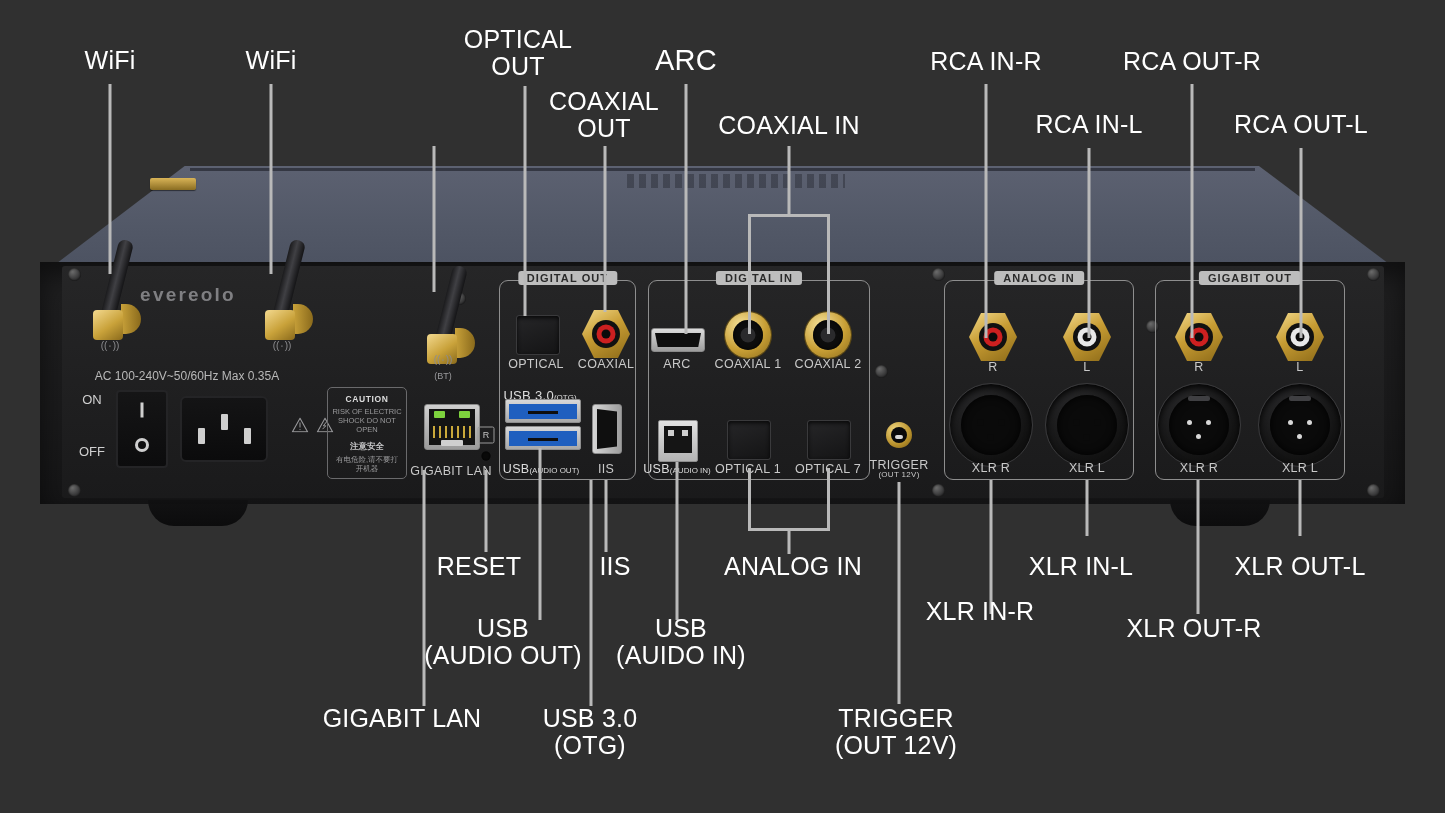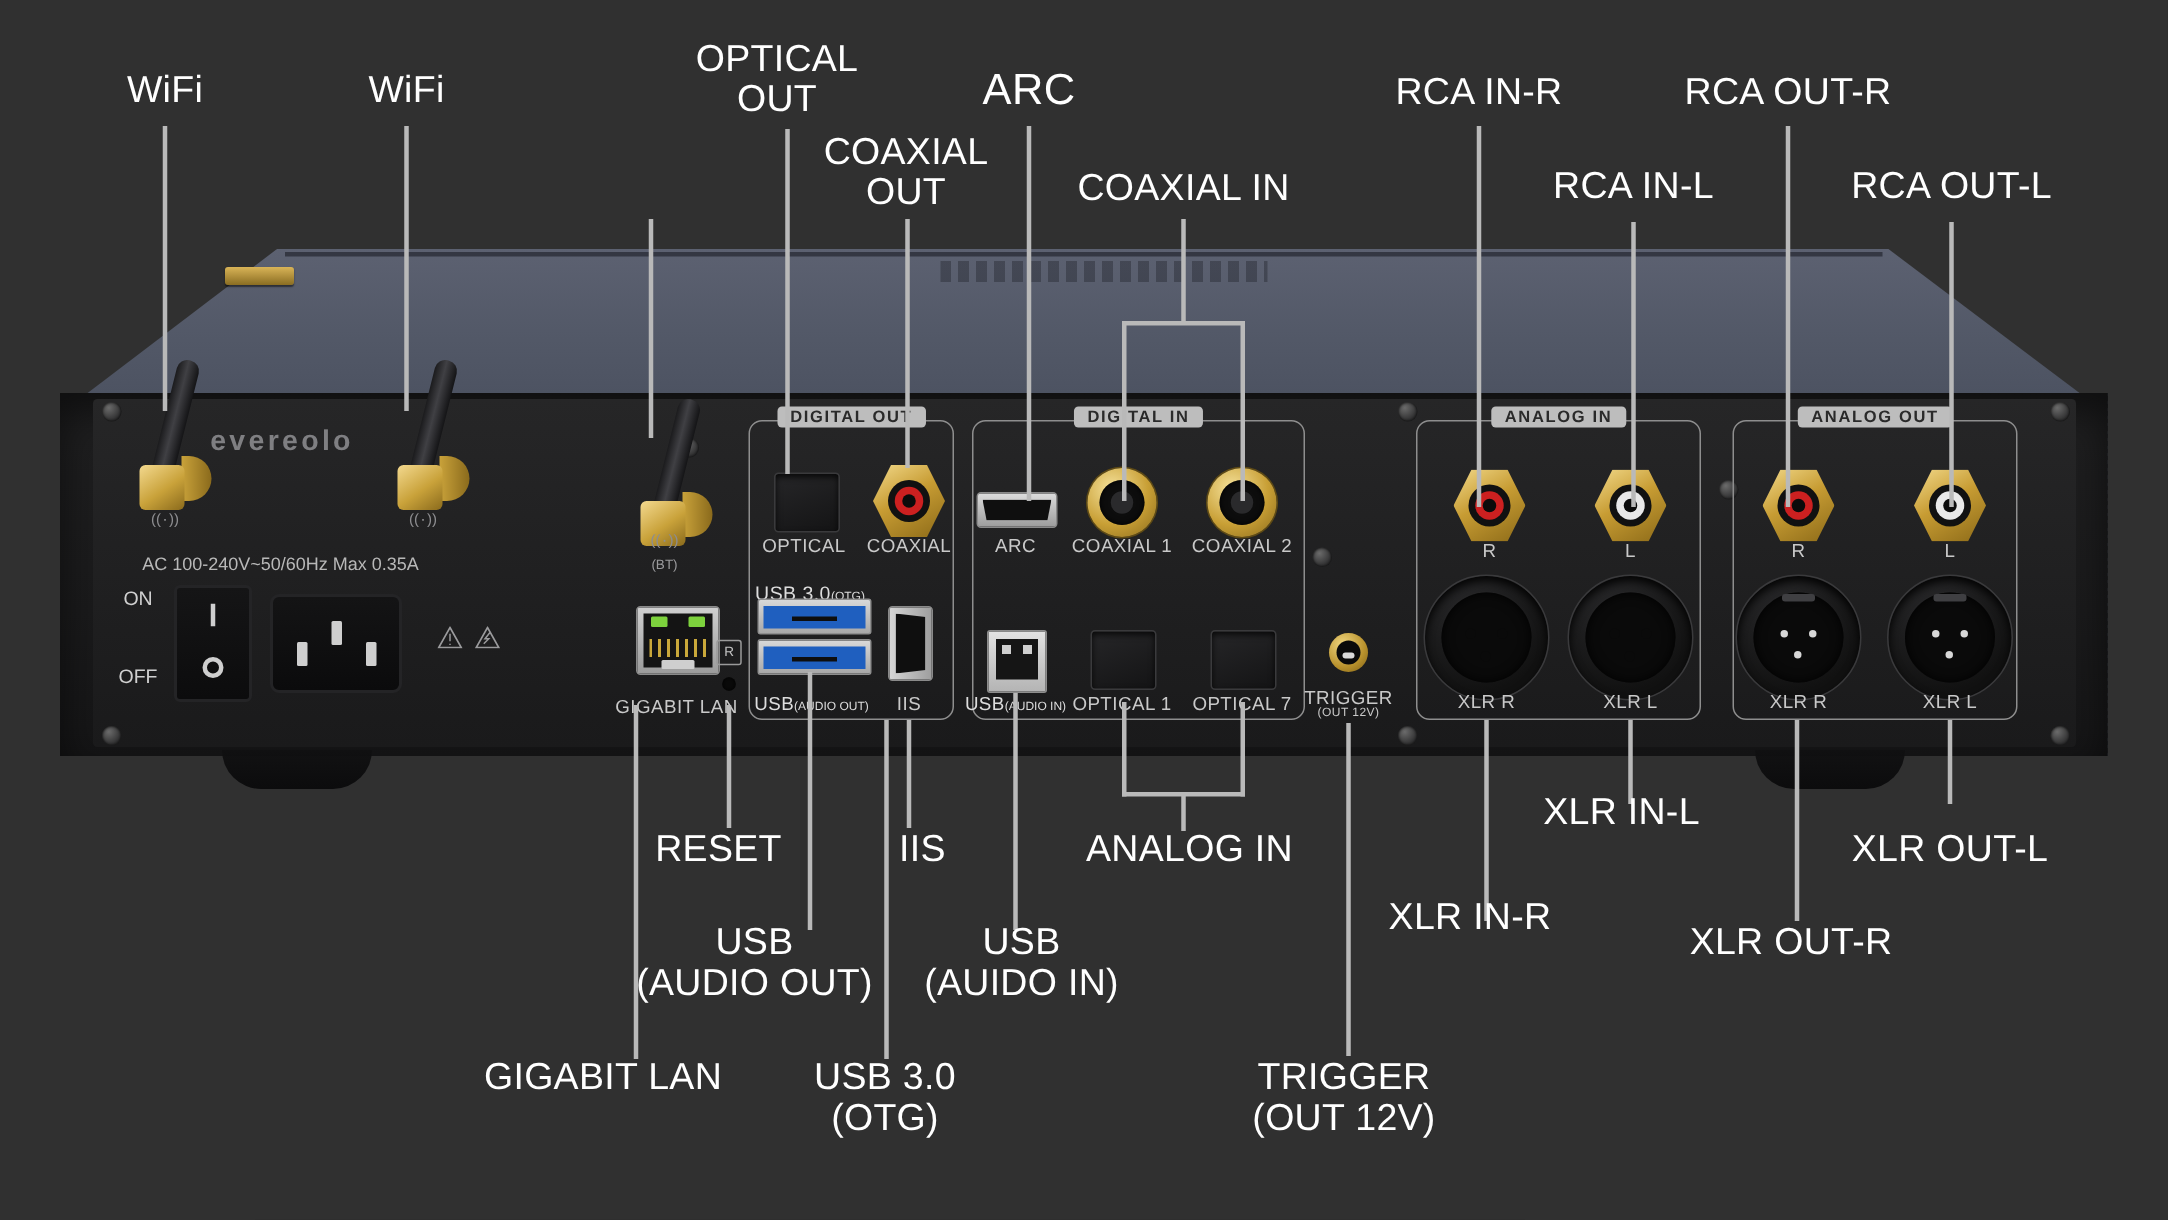--- a/index.html
+++ b/index.html
@@ -225,20 +225,29 @@
 
   <svg class="warn" style="left:300px;top:425px" viewBox="0 0 20 18">
     <path d="M10 1 L19 17 L1 17 Z" fill="none" stroke="#9a9a9c" stroke-width="1.3"></path>
     <path d="M10 6 L10 12 M10 14 L10 15" stroke="#9a9a9c" stroke-width="1.2"></path>
   </svg>
   <svg class="warn" style="left:325px;top:425px" viewBox="0 0 20 18">
     <path d="M10 1 L19 17 L1 17 Z" fill="none" stroke="#9a9a9c" stroke-width="1.3"></path>
     <path d="M12 5 L8 10 L11 10 L7 14" stroke="#9a9a9c" stroke-width="1.2" fill="none"></path>
   </svg>
 
+  <div class="cautionbox" style="left:327px;top:387px">
+    <div class="t1">CAUTION</div>
+    <div class="t2" style="white-space:pre-line">RISK OF ELECTRIC
+SHOCK DO NOT
+OPEN</div>
+    <div class="t3">注意安全</div>
+    <div class="t4" style="white-space:pre-line">有电危险,请不要打
+开机器</div>
+  </div>
 
   <div class="rj45" style="left:424px;top:404px">
     <i></i>
       <div class="led" style="left:9px"></div>
       <div class="led" style="right:9px"></div>
     <div class="pins"></div>
       <div class="tab"></div>
   </div>
   <span class="plabel" style="left:451px;top:464px">GIGABIT LAN</span>
   <div class="resetbox" style="left:486px;top:435px">R</div>
@@ -343,21 +352,21 @@
   <span class="plabel" style="left:991px;top:461px">XLR R</span>
   <div class="xlr" style="left:1087px;top:425px">
     <div class="bore"></div>
     <div class="pin" style="left:27px;top:35px"></div>
     <div class="pin" style="left:48px;top:35px"></div>
     <div class="pin" style="left:37px;top:50px"></div>
   </div>
   <span class="plabel" style="left:1087px;top:461px">XLR L</span>
 
   <div class="group" style="left:1155px;top:280px;width:190px;height:200px">
-    <span class="group-title">ANALOG OUT</span>
+    <span class="group-title">GIGABIT OUT</span>
   </div>
   <div class="rca" style="left:1199px;top:337px">
     <div class="hex"></div>
       <div class="ring">
         <i style="background:#cc2020"></i>
         <u></u>
       </div>
   </div>
   <span class="plabel" style="left:1199px;top:360px">R</span>
   <div class="rca" style="left:1300px;top:337px">
@@ -424,21 +433,21 @@
   <div class="callout" style="left:686px;top:45px;font-size:29px">ARC</div>
   <div class="callout" style="left:789px;top:112px">COAXIAL IN</div>
   <div class="callout" style="left:986px;top:48px">RCA IN-R</div>
   <div class="callout" style="left:1089px;top:111px">RCA IN-L</div>
   <div class="callout" style="left:1192px;top:48px">RCA OUT-R</div>
   <div class="callout" style="left:1301px;top:111px">RCA OUT-L</div>
 
   <div class="callout" style="left:479px;top:553px">RESET</div>
   <div class="callout" style="left:615px;top:553px">IIS</div>
   <div class="callout" style="left:793px;top:553px">ANALOG IN</div>
-  <div class="callout" style="left:1081px;top:528px">XLR IN-L</div>
+  <div class="callout" style="left:1081px;top:553px">XLR IN-L</div>
   <div class="callout" style="left:1300px;top:553px">XLR OUT-L</div>
 
   <div class="callout" style="left:503px;top:615px">USB
 (AUDIO OUT)</div>
   <div class="callout" style="left:681px;top:615px">USB
 (AUIDO IN)</div>
   <div class="callout" style="left:980px;top:598px">XLR IN-R</div>
   <div class="callout" style="left:1194px;top:615px">XLR OUT-R</div>
 
   <div class="callout" style="left:402px;top:705px">GIGABIT LAN</div>

